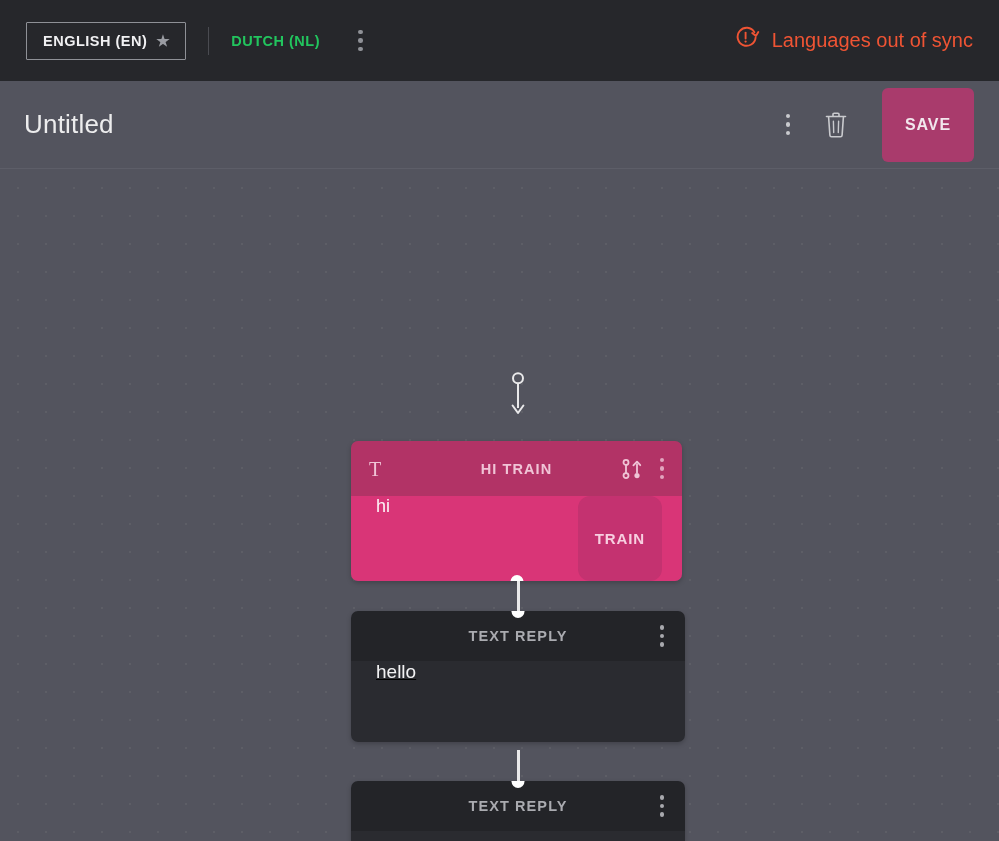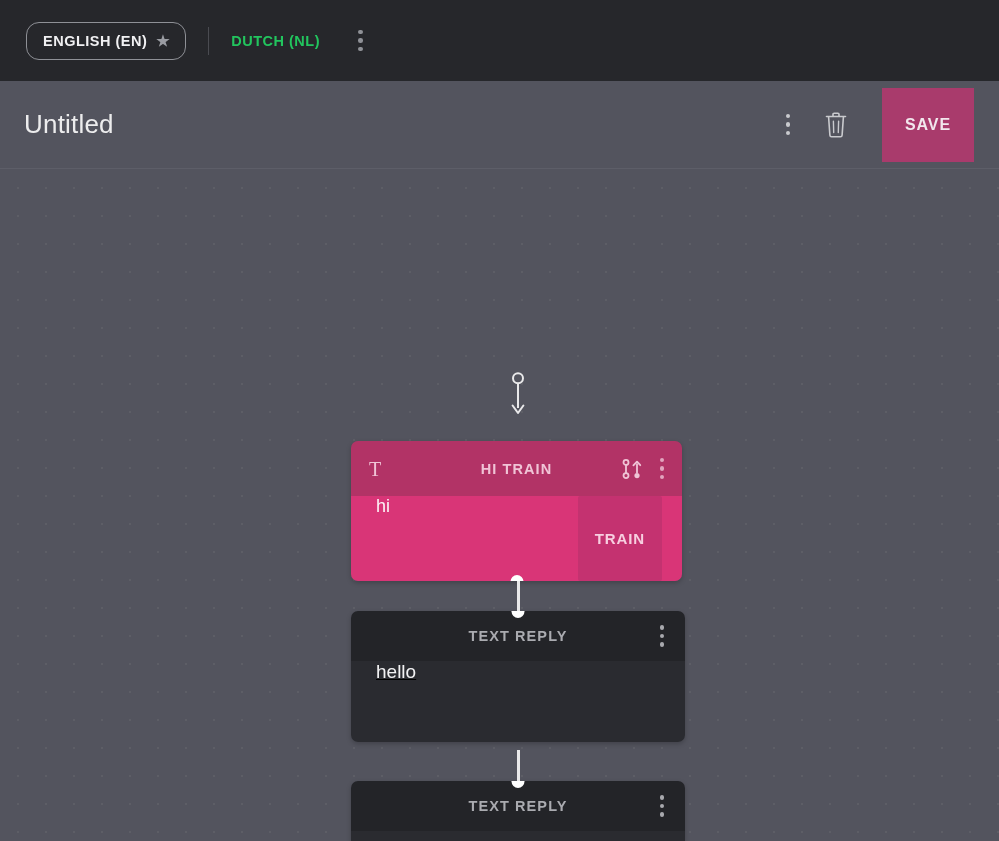--- a/index.html
+++ b/index.html
@@ -22,21 +22,21 @@
     display: flex;
     align-items: center;
     padding: 0 26px;
   }
 
   .lang-chip {
     display: flex;
     align-items: center;
     gap: 9px;
     border: 1px solid #8e9096;
-    border-radius: 13px;
+    border-radius: 1px;
     padding: 10px 15px 10px 16px;
     color: #f0f0f2;
     font-size: 14.5px;
     font-weight: bold;
     letter-spacing: 0.5px;
     cursor: pointer;
     white-space: nowrap;
   }
   .star-icon { font-size: 15px; color: #9a9ca2; line-height: 1; }
 
@@ -115,21 +115,21 @@
     display: flex; align-items: center; justify-content: center;
     width: 40px; height: 40px;
     cursor: pointer;
   }
 
   #save-button {
     margin-left: 22px;
     background: #a93b6c;
     color: #f2e7ed;
     border: none;
-    border-radius: 0;
+    border-radius: 6px;
     font-family: "Liberation Sans", sans-serif;
     font-size: 16px;
     font-weight: bold;
     letter-spacing: 0.9px;
     padding: 28px 23px;
     cursor: pointer;
   }
 
   
   #canvas {
@@ -210,21 +210,21 @@
 
   #intent-phrase {
     color: #fdf2f6;
     font-size: 18px;
   }
   #train-button {
     margin-left: auto;
     background: #c43270;
     color: #f7cfe0;
     border: none;
-    border-radius: 2px;
+    border-radius: 12px;
     font-family: "Liberation Sans", sans-serif;
     font-size: 15px;
     font-weight: bold;
     letter-spacing: 0.9px;
     padding: 12px 17px;
     cursor: pointer;
   }
 
   
   .reply-node { left: 351px; width: 334px; height: 131px; }
@@ -286,20 +286,31 @@
   <div class="lang-divider"></div>
 
   <div class="lang-alt">DUTCH (NL)</div>
 
   <div class="kebab" id="language-menu-button">
     <span></span>
     <span></span>
     <span></span>
   </div>
 
+  <div id="sync-warning">
+    <span>
+      <svg width="26" height="26" viewBox="0 0 26 26" fill="none">
+        <path d="M20.4 7.2 A9 9 0 1 0 21.6 12.6" stroke="#ef5434" stroke-width="1.9" stroke-linecap="round" fill="none"></path>
+        <path d="M18.2 8.1 L21.9 11.0 L24.3 7.0" stroke="#ef5434" stroke-width="1.9" stroke-linecap="round" stroke-linejoin="round" fill="none"></path>
+        <line x1="11.6" y1="7.6" x2="11.6" y2="13.6" stroke="#ef5434" stroke-width="1.9" stroke-linecap="round"></line>
+        <circle cx="11.6" cy="16.6" r="1.15" fill="#ef5434"></circle>
+      </svg>
+    </span>
+    <span>Languages out of sync</span>
+  </div>
 </div>
 
 <div id="title-bar">
 
   <div id="flow-title">Untitled</div>
 
   <div id="title-actions">
 
     <div class="kebab" id="flow-menu-button">
       <span></span>

